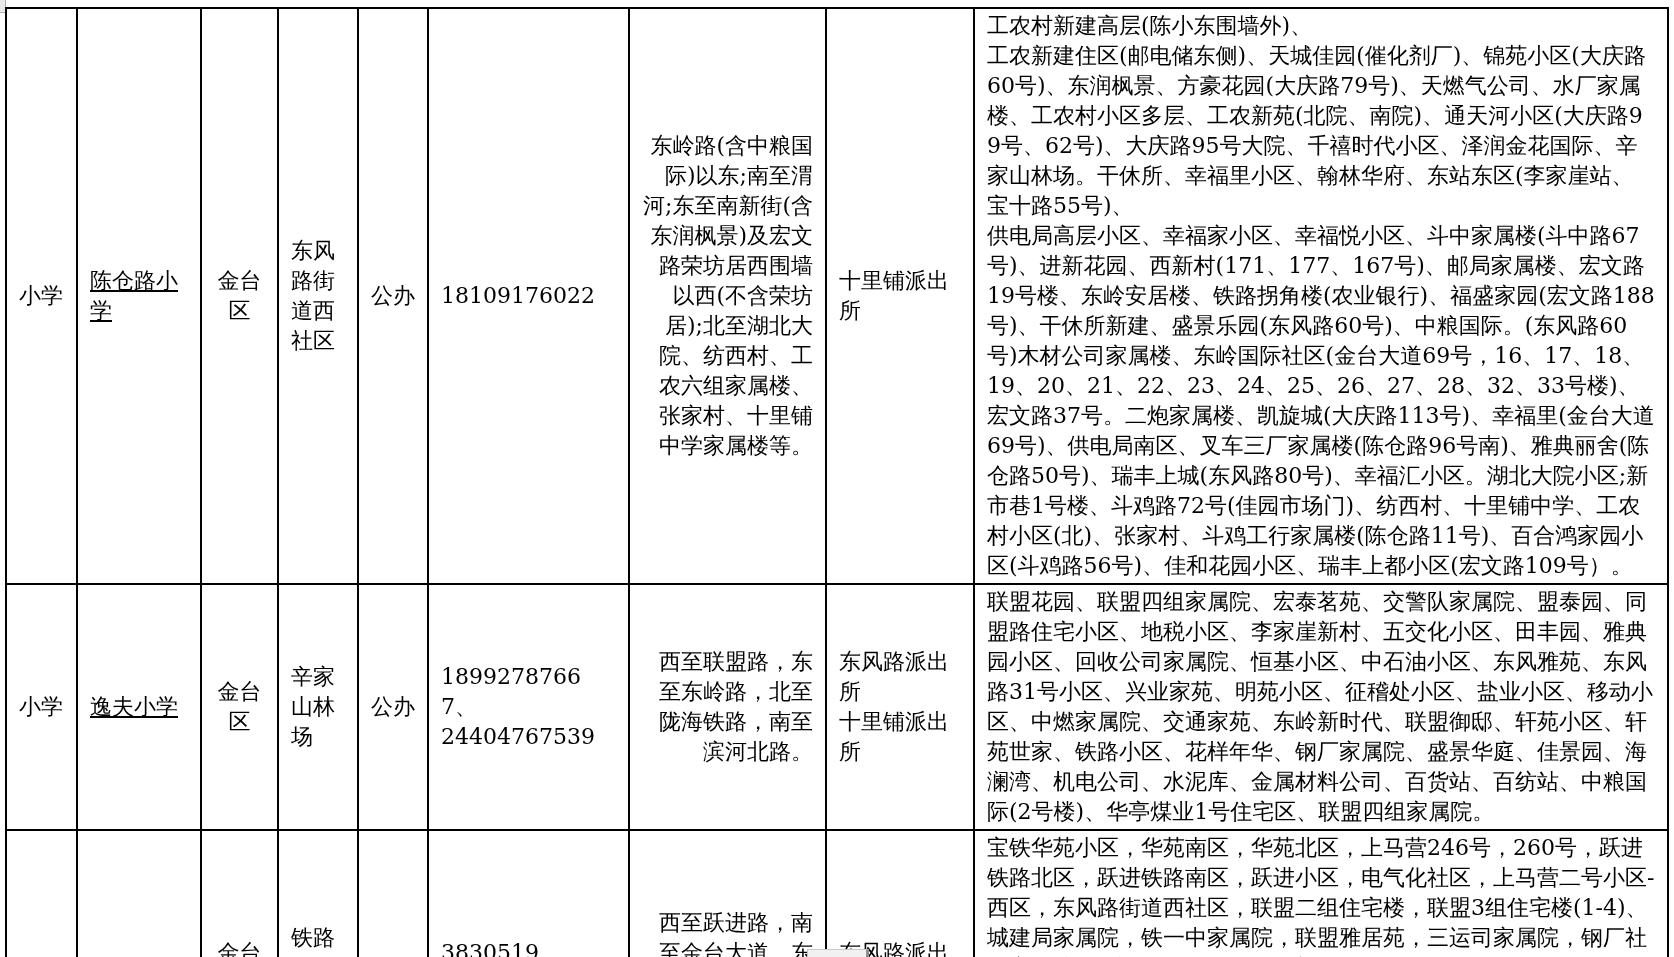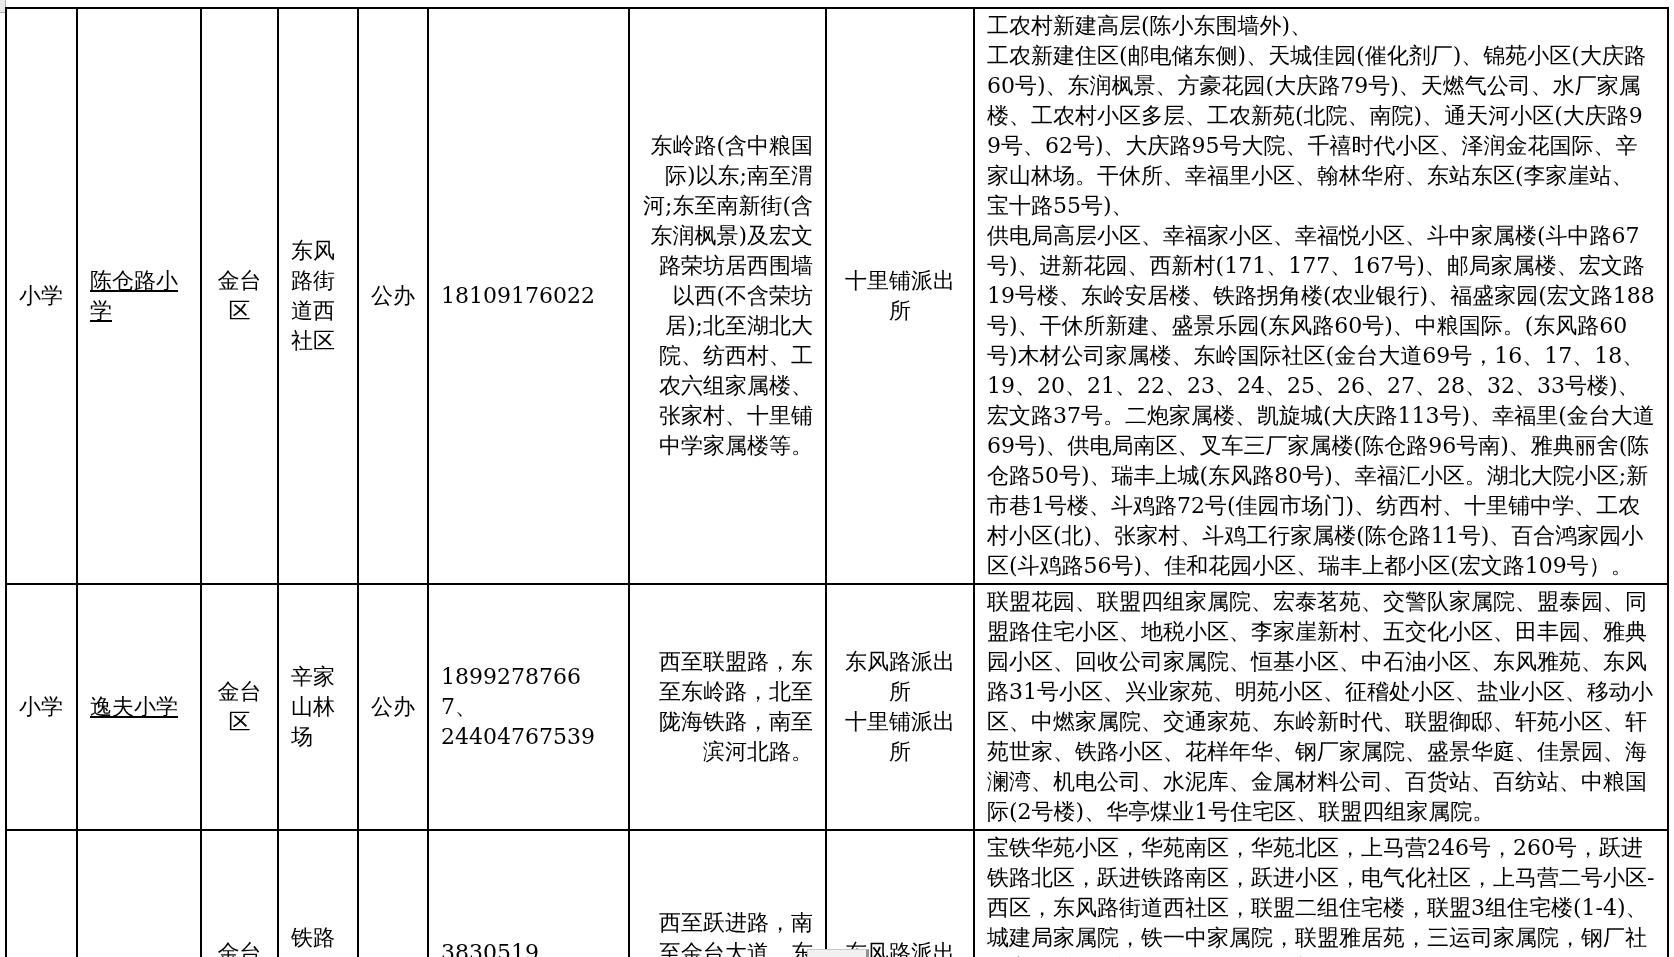--- a/index.html
+++ b/index.html
@@ -37,21 +37,21 @@
     overflow: hidden;
     padding: 2px 12px;
   }
   td.c-type      { text-align: left; }
   td.c-name      { text-align: left;  padding-left: 4px; text-decoration: underline; }
   td.c-district  { text-align: center; }
   td.c-zone      { text-align: left;  padding-left: 5px; }
   td.c-own       { text-align: center; }
   td.c-phone     { text-align: left; line-height: 36px; }
   td.c-bound     { text-align: right; font-size: 21px; line-height: 28px; padding-left: 5px; padding-right: 3px; }
-  td.c-police    { text-align: center; padding-left: 6px; line-height: 32px; }
+  td.c-police    { text-align: left; padding-left: 6px; line-height: 32px; }
   td.c-comm      { text-align: left; vertical-align: top; font-size: 21px; line-height: 26px; padding: 4px 8px 0 9px; }
   tr.row-1 { height: 476px; }
   tr.row-2 { height: 215px; }
   tr.row-3 { height: 250px; }
   #corner-artifact {
     position: absolute;
     left: 0; top: 0;
     width: 5px; height: 12px;
     background: #e9e9e9;
     border-right: 1px solid #b0b0b0;

